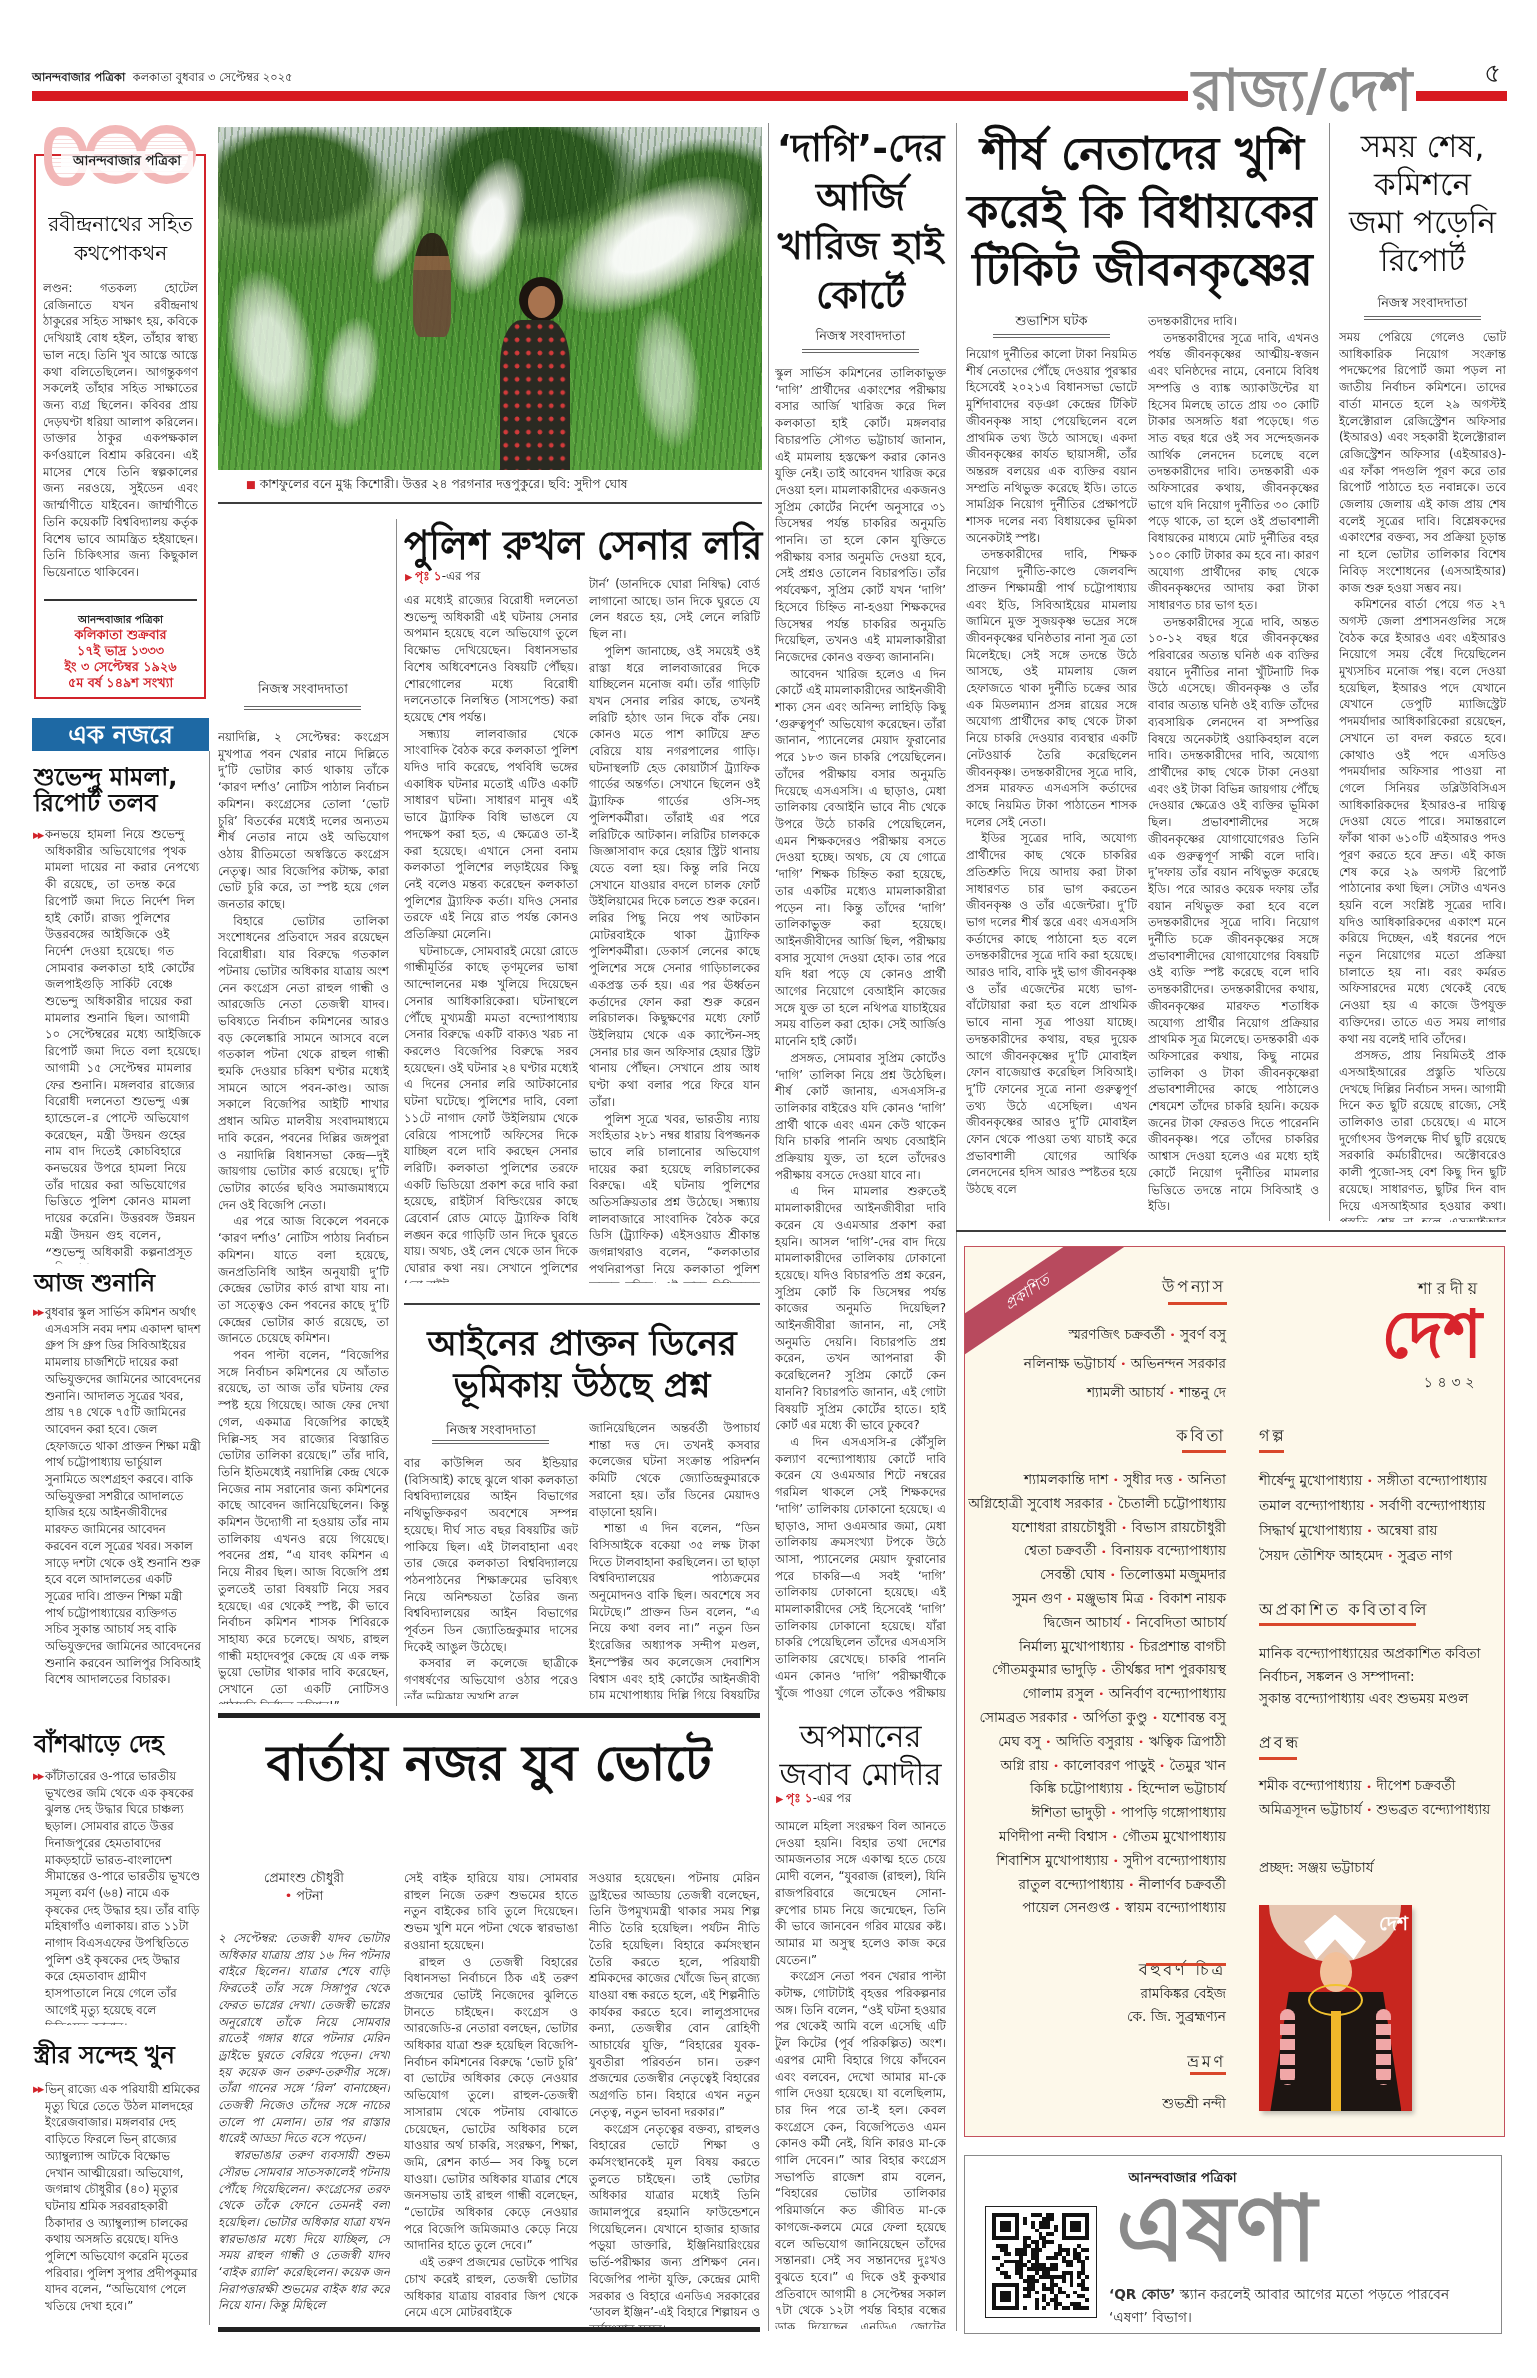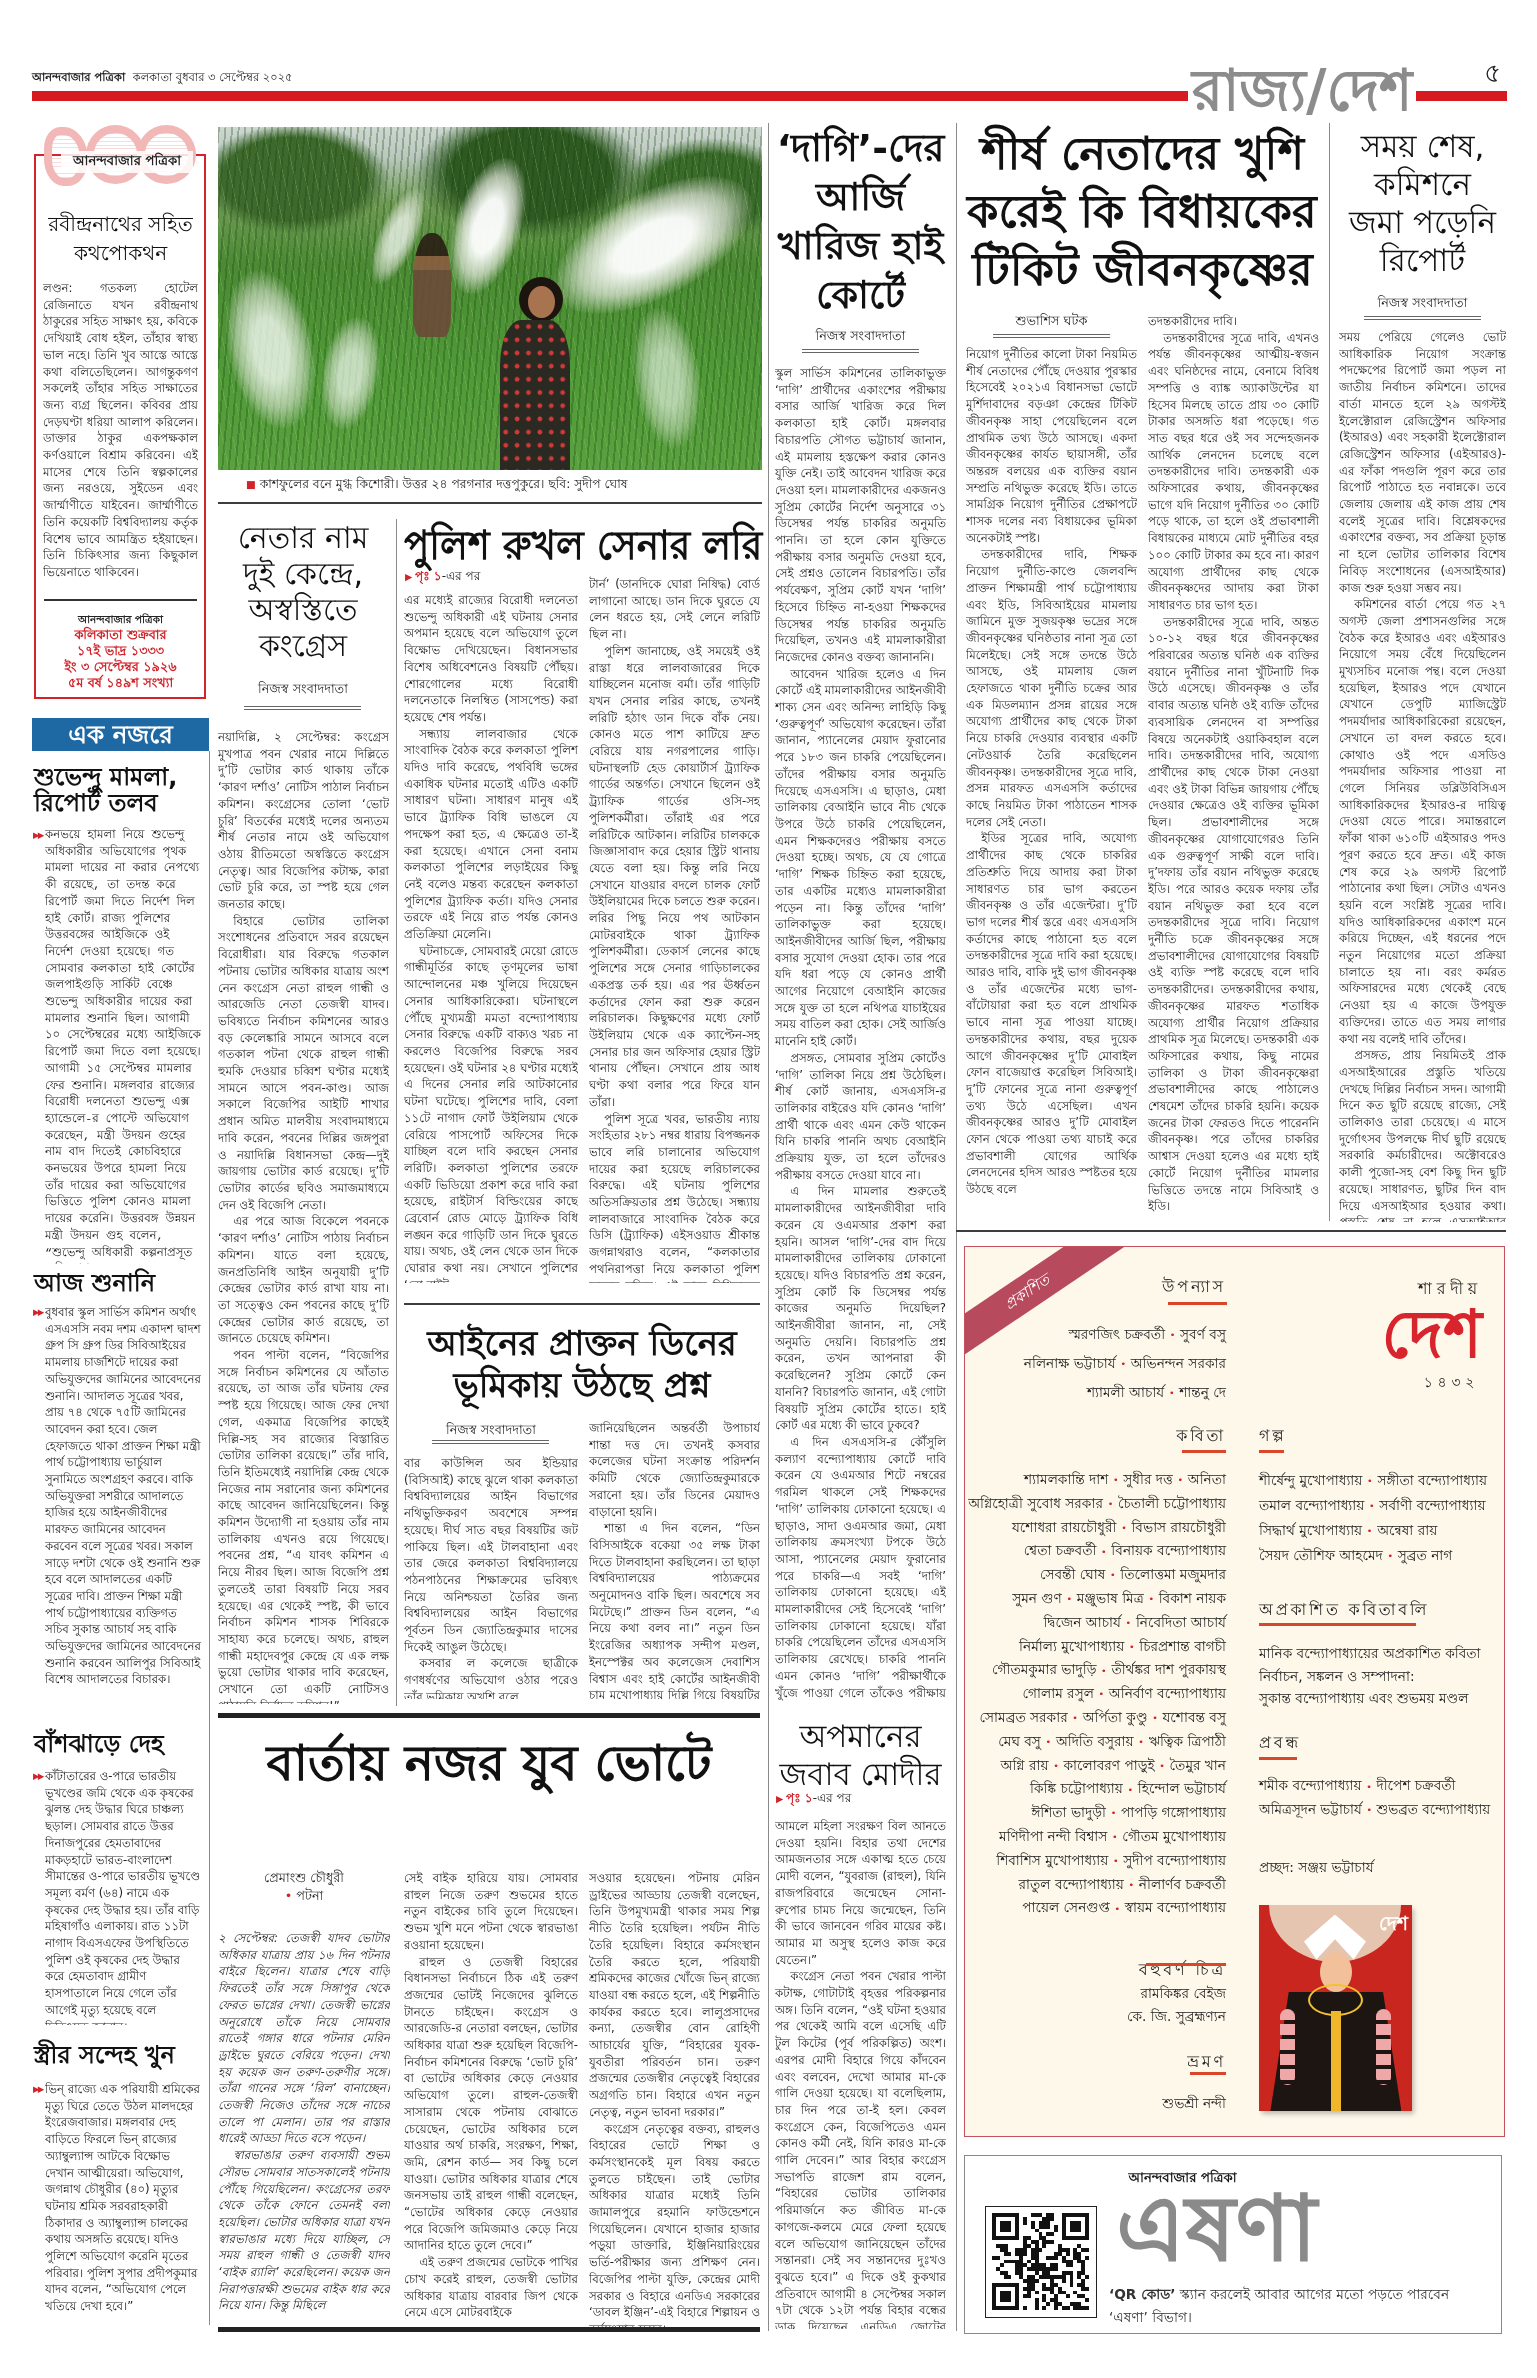--- a/index.html
+++ b/index.html
@@ -145,26 +145,20 @@
     <div class="a" style="left:195px;top:106px;width:38px;height:104px;border-radius:45% 45% 20% 20%;background:linear-gradient(#2a1d14 0 22%,#8a5c40 22% 36%,#6b4a38 36%);opacity:.9;"></div>
     <div class="a" style="left:301px;top:150px;width:44px;height:45px;border-radius:50%;background:#1c140f;"></div>
     <div class="a" style="left:310px;top:159px;width:26.5px;height:32px;border-radius:50%;background:#a8734f;"></div>
     <div class="a" style="left:282px;top:193px;width:70px;height:151px;border-radius:30% 30% 0 0;background:radial-gradient(circle,#d23a3a 0 1.9px,transparent 2.8px) 0 0/11.4px 13.2px,#2a2a22;"></div>
   </div>
   <div class="a caption" style="left:226px;top:476px;width:544px;margin-left:20px;">
     <span class="sq">■</span><span>কাশফুলের বনে মুগ্ধ কিশোরী। উত্তর ২৪ পরগনার দত্তপুকুরে।</span> <span>ছবি: সুদীপ ঘোষ</span>
   </div>
   <div class="a hr" style="left:218px;top:502px;width:544px;height:1.9px;"></div>
 
-  <div class="a hl" style="left:218px;top:520px;width:170px;font-size:30px;line-height:36px;font-weight:normal;">
-      <div class="ln"><span>নেতার নাম</span></div>
-      <div class="ln"><span>দুই কেন্দ্রে,</span></div>
-      <div class="ln"><span>অস্বস্তিতে</span></div>
-      <div class="ln"><span>কংগ্রেস</span></div>
-    </div>
   <div class="a byline" style="left:218px;top:679px;width:170px;">নিজস্ব সংবাদদাতা</div>
   <div class="a bl-rule" style="left:244px;top:706px;width:117px;"></div>
   <div class="a bt" style="left:218px;top:729px;width:171px;height:975px;">
       <p>নয়াদিল্লি, ২ সেপ্টেম্বর: কংগ্রেস মুখপাত্র পবন খেরার নামে দিল্লিতে দু’টি ভোটার কার্ড থাকায় তাঁকে ‘কারণ দর্শাও’ নোটিস পাঠাল নির্বাচন কমিশন। কংগ্রেসের তোলা ‘ভোট চুরি’ বিতর্কের মধ্যেই দলের অন্যতম শীর্ষ নেতার নামে ওই অভিযোগ ওঠায় রীতিমতো অস্বস্তিতে কংগ্রেস নেতৃত্ব। আর বিজেপির কটাক্ষ, কারা ভোট চুরি করে, তা স্পষ্ট হয়ে গেল জনতার কাছে।</p>
       <p>বিহারে ভোটার তালিকা সংশোধনের প্রতিবাদে সরব রয়েছেন বিরোধীরা। যার বিরুদ্ধে গতকাল পটনায় ভোটার অধিকার যাত্রায় অংশ নেন কংগ্রেস নেতা রাহুল গান্ধী ও আরজেডি নেতা তেজস্বী যাদব। ভবিষ্যতে নির্বাচন কমিশনের আরও বড় কেলেঙ্কারি সামনে আসবে বলে গতকাল পটনা থেকে রাহুল গান্ধী হুমকি দেওয়ার চব্বিশ ঘণ্টার মধ্যেই সামনে আসে পবন-কাণ্ড। আজ সকালে বিজেপির আইটি শাখার প্রধান অমিত মালবীয় সংবাদমাধ্যমে দাবি করেন, পবনের দিল্লির জঙ্গপুরা ও নয়াদিল্লি বিধানসভা কেন্দ্র—দুই জায়গায় ভোটার কার্ড রয়েছে। দু’টি ভোটার কার্ডের ছবিও সমাজমাধ্যমে দেন ওই বিজেপি নেতা।</p>
       <p>এর পরে আজ বিকেলে পবনকে ‘কারণ দর্শাও’ নোটিস পাঠায় নির্বাচন কমিশন। যাতে বলা হয়েছে, জনপ্রতিনিধি আইন অনুযায়ী দু’টি কেন্দ্রের ভোটার কার্ড রাখা যায় না। তা সত্ত্বেও কেন পবনের কাছে দু’টি কেন্দ্রের ভোটার কার্ড রয়েছে, তা জানতে চেয়েছে কমিশন।</p>
       <p>পবন পাল্টা বলেন, “বিজেপির সঙ্গে নির্বাচন কমিশনের যে আঁতাত রয়েছে, তা আজ তাঁর ঘটনায় ফের স্পষ্ট হয়ে গিয়েছে। আজ ফের দেখা গেল, একমাত্র বিজেপির কাছেই দিল্লি-সহ সব রাজ্যের বিস্তারিত ভোটার তালিকা রয়েছে।” তাঁর দাবি, তিনি ইতিমধ্যেই নয়াদিল্লি কেন্দ্র থেকে নিজের নাম সরানোর জন্য কমিশনের কাছে আবেদন জানিয়েছিলেন। কিন্তু কমিশন উদ্যোগী না হওয়ায় তাঁর নাম তালিকায় এখনও রয়ে গিয়েছে। পবনের প্রশ্ন, “এ যাবৎ কমিশন এ নিয়ে নীরব ছিল। আজ বিজেপি প্রশ্ন তুলতেই তারা বিষয়টি নিয়ে সরব হয়েছে। এর থেকেই স্পষ্ট, কী ভাবে নির্বাচন কমিশন শাসক শিবিরকে সাহায্য করে চলেছে। অথচ, রাহুল গান্ধী মহাদেবপুর কেন্দ্রে যে এক লক্ষ ভুয়ো ভোটার থাকার দাবি করেছেন, সেখানে তো একটি নোটিসও পাঠায়নি নির্বাচন কমিশন!”</p>
     </div>
   <div class="a vr" style="left:396px;top:519px;height:1187px;"></div>
 

